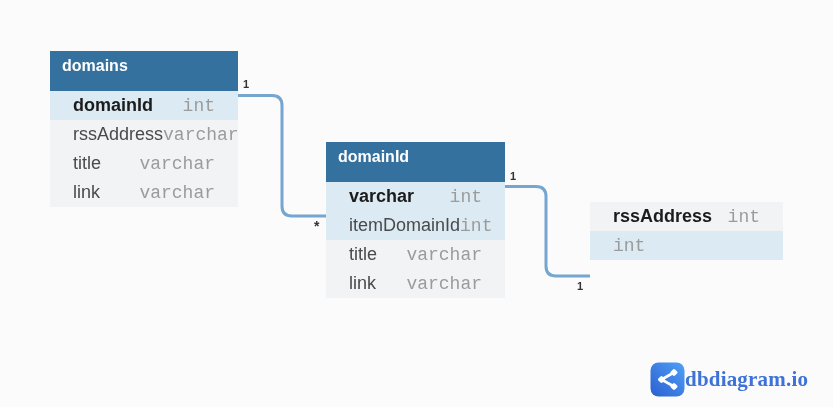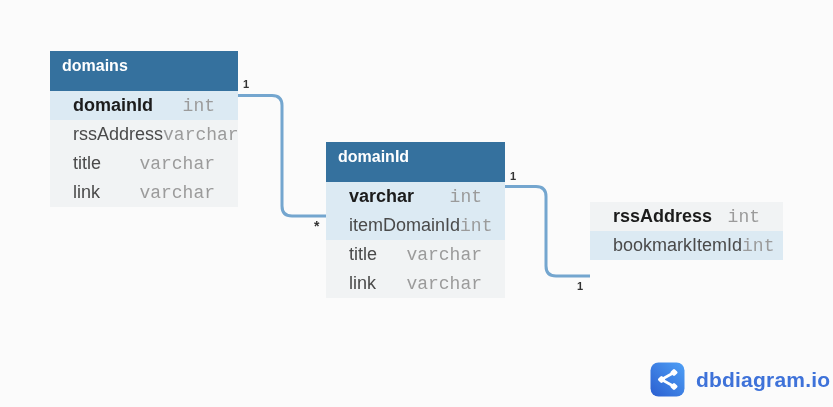--- a/index.html
+++ b/index.html
@@ -65,23 +65,23 @@
   .trow.hl{background:var(--row_highlight_bg);}
   .fname{color:var(--field_name_color);}
   .fname.pk{color:var(--field_pk_color);font-weight:700;}
   .ftype{color:var(--field_type_color);font-family:Liberation Mono, monospace;}
   .brand{
     position:absolute;
     left:650px;
     top:362px;
     display:flex;
     align-items:center;
-    gap:11px;
     text-decoration:none;
     cursor:pointer;
+    font-family:Liberation Serif, serif;
   }
   .brand-text{
     font-size:21px;
     font-weight:600;
     color:var(--brand_text_color);
     letter-spacing:0.2px;
   }
 </style>
 </head>
 <body>
@@ -141,21 +141,20 @@
       <span class="ftype">varchar</span>
     </div>
   </div>
 
   <div class="db-table" style="left:590px;top:202px;width:193px">
     <div class="trow">
       <span class="fname pk">rssAddress</span>
       <span class="ftype">int</span>
     </div>
     <div class="trow hl">
-      <span class="fname">bookmarkItemId</span>
       <span class="ftype">int</span>
     </div>
   </div>
 
   <div class="brand">
     <svg width="35" height="35" viewBox="0 0 35 35" xmlns="http://www.w3.org/2000/svg">
       <defs>
         <linearGradient id="lg" x1="0" y1="1" x2="1" y2="0">
           <stop offset="0" stop-color="#2B5FD0"></stop>
           <stop offset="1" stop-color="#4FA0F6"></stop>

